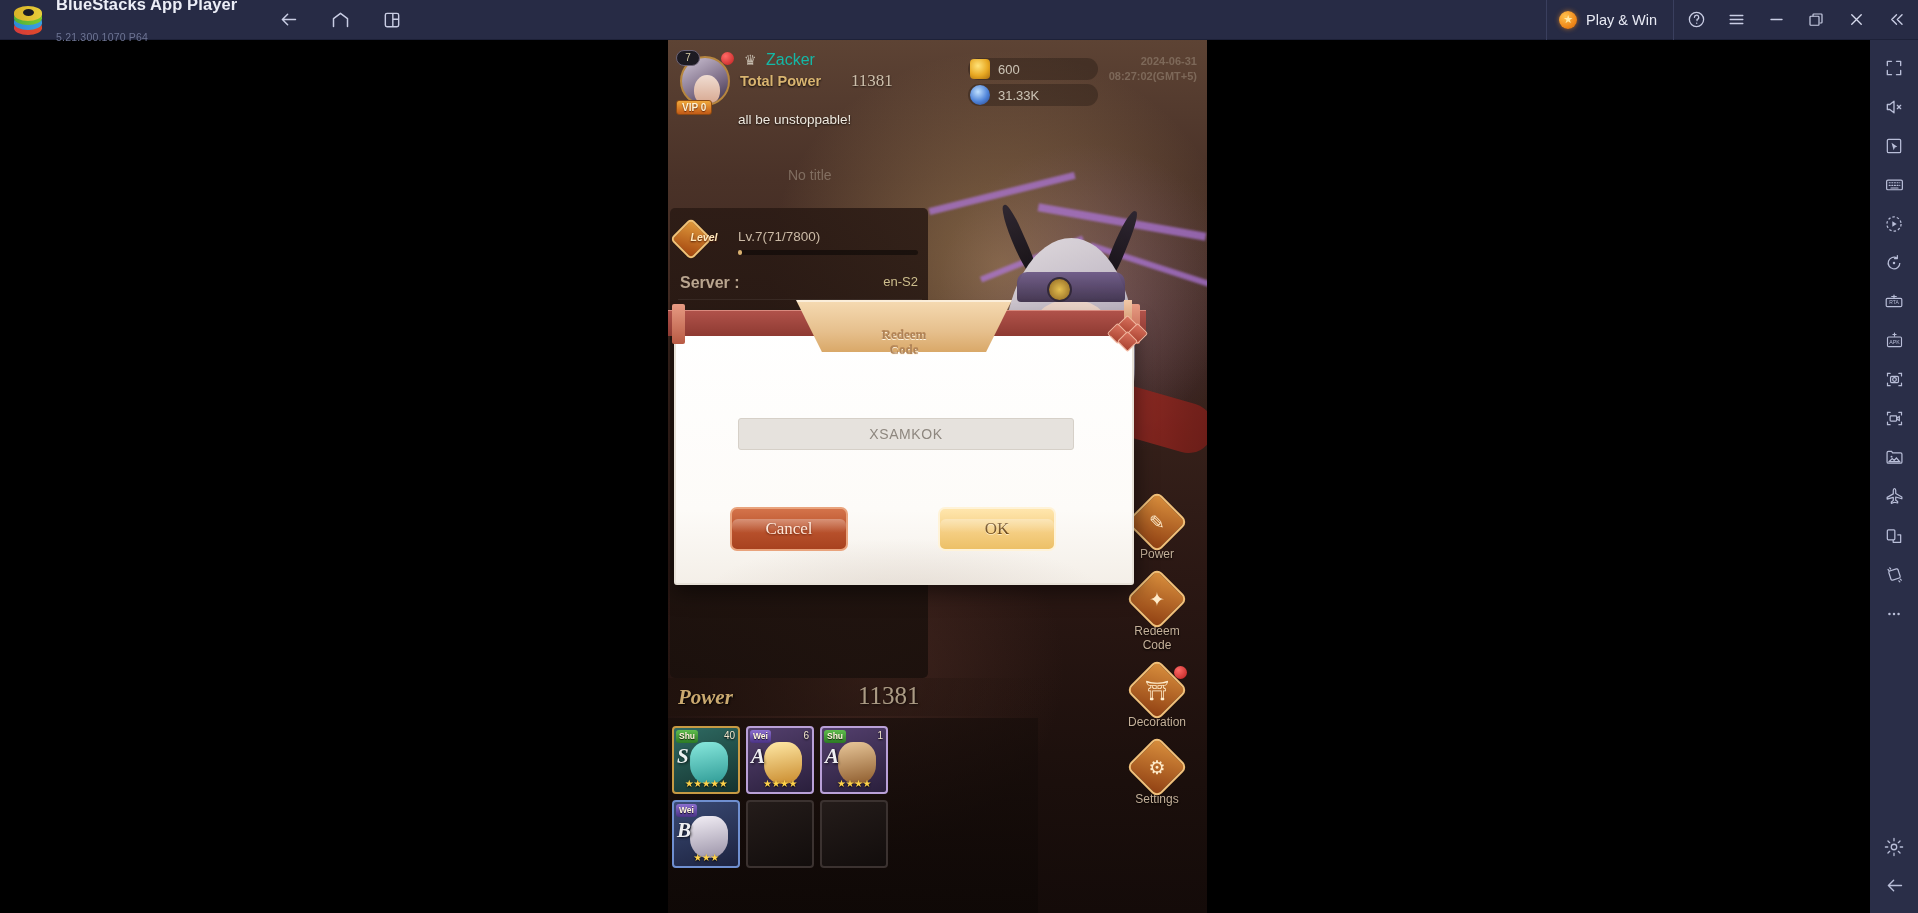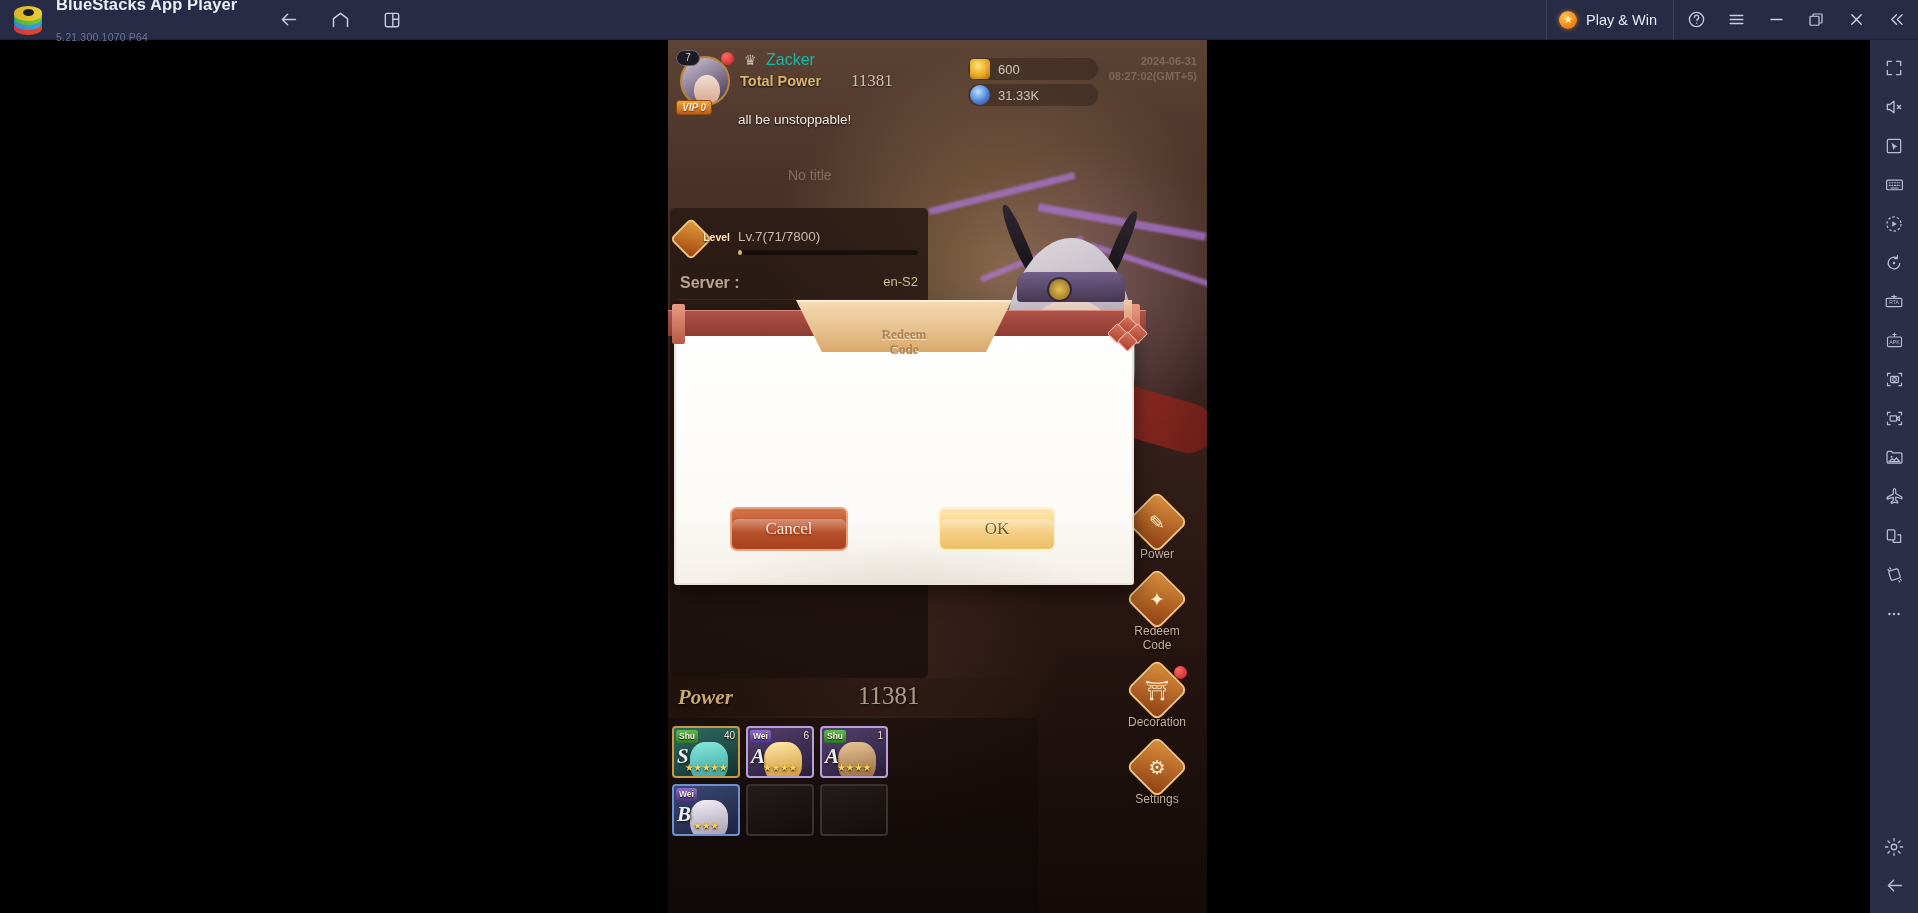--- a/index.html
+++ b/index.html
@@ -147,21 +147,21 @@
   }
   .red-dot {
     position: absolute; left: 45px; top: 2px; width: 13px; height: 13px; border-radius: 50%;
     background: radial-gradient(circle at 35% 32%, #ff6a66, #c01f1f); z-index: 3;
   }
   .vip-tag {
     position: absolute; left: 0px; top: 50px; padding: 0 5px; height: 15px;
     background: linear-gradient(180deg,#f0a93c,#c25a17);
     border: 1px solid #8c4a12; border-radius: 3px;
     color: #fff3d2; font-size: 10px; line-height: 13px; font-weight: bold;
-    text-shadow: 0 1px 1px rgba(80,20,0,.8); z-index: 3; font-style: italic;
+    text-shadow: 0 1px 1px rgba(80,20,0,.8); z-index: 3;
   }
   .crown-ico { position: absolute; left: 76px; top: 12px; color: #d9d2c4; font-size: 14px; opacity: .85; }
   .pname { position: absolute; left: 98px; top: 11px; color: #14b8a6; font-size: 16px; }
   .tpower-lbl {
     position: absolute; left: 72px; top: 33px; color: #d9b470; font-size: 14.5px; font-weight: bold;
     text-shadow: 0 1px 2px rgba(0,0,0,.85);
   }
   .tpower-val {
     position: absolute; left: 183px; top: 31px; color: #e8dcc6; font-size: 17px;
     font-family: "Liberation Serif", serif; opacity: .82;
@@ -195,23 +195,24 @@
     border-radius: 5px;
   }
   .level-row { position: absolute; left: 6px; top: 14px; width: 250px; height: 34px; }
   .level-dia {
     position: absolute; left: 0; top: 2px; width: 30px; height: 30px;
     background: linear-gradient(150deg,#e09a3c,#a3450e);
     transform: rotate(45deg); border-radius: 5px;
     border: 2px solid #f0c277;
   }
   .level-txt {
-    position: absolute; left: 2px; top: 9px; width: 52px; text-align: right;
+    position: absolute; left: 2px; top: 9px; width: 52px; text-align: center;
     color: #ffe9bd; font-size: 10.5px; font-weight: bold; z-index: 2;
     text-shadow: 0 1px 2px rgba(70,20,0,.9);
+    font-style: italic;
   }
   .lvl-val { position: absolute; left: 62px; top: 7px; color: #cbbaa6; font-size: 13.5px; }
   .xp-bar {
     position: absolute; left: 62px; top: 28px; width: 180px; height: 5px;
     background: rgba(0,0,0,.45); border-radius: 3px;
   }
   .xp-fill { width: 4px; height: 100%; background: #d8b070; border-radius: 3px; }
 
   .st-row {
     position: absolute; left: 8px; width: 244px; height: 34px;
@@ -237,21 +238,21 @@
   }
 
   
   .hero-grid {
     position: absolute; left: 0px; top: 678px; width: 370px; height: 195px;
     padding: 8px 0 0 2px;
     background: linear-gradient(180deg, rgba(24,14,11,.72), rgba(14,8,6,.85));
   }
   .hero-row { display: flex; gap: 6px; margin-bottom: 6px; padding-left: 2px; }
   .hero {
-    width: 68px; height: 52px; position: relative; border-radius: 4px; overflow: hidden;
+    width: 68px; height: 68px; position: relative; border-radius: 4px; overflow: hidden;
     background: linear-gradient(160deg,#4a3a5c,#241a30);
     border: 2px solid #6a5a80; cursor: pointer;
   }
   .hero.gold { border-color: #c79a44; background: linear-gradient(160deg,#2f6b63,#14332f); }
   .hero.purple { border-color: #b9a0d8; background: linear-gradient(160deg,#54406e,#2a1f3c); }
   .hero.blue { border-color: #6f8fd0; background: linear-gradient(160deg,#3a4a74,#1d2340); }
   .hero.empty { border-color: #3b3230; background: linear-gradient(160deg,#241c1a,#120d0c); cursor: default; }
   .hero .portrait {
     position: absolute; left: 16px; top: 14px; width: 38px; height: 42px; border-radius: 40% 40% 46% 46%;
   }
@@ -749,19 +750,20 @@
           <div>Code</div>
         </div>
         <div class="close-btn">
           <div class="stem"></div>
           <div class="d dc"></div>
           <div class="d dl"></div>
             <div class="d dr"></div>
             <div class="d db"></div>
         </div>
 
+        <div class="code-input" title="XSAMKOK">XSAMKOK</div>
 
         <div class="btn btn-cancel">Cancel</div>
         <div class="btn btn-ok">OK</div>
       </div>
     </div>
   </div>
 </div>
 
 </body></html>

